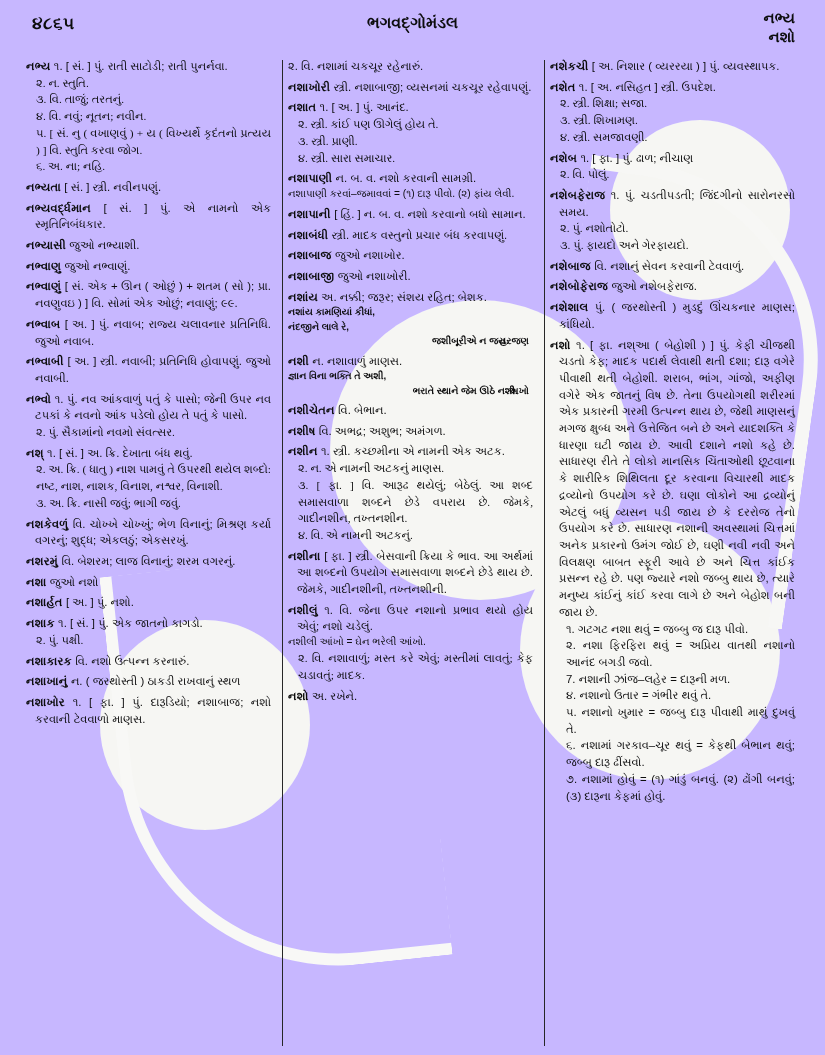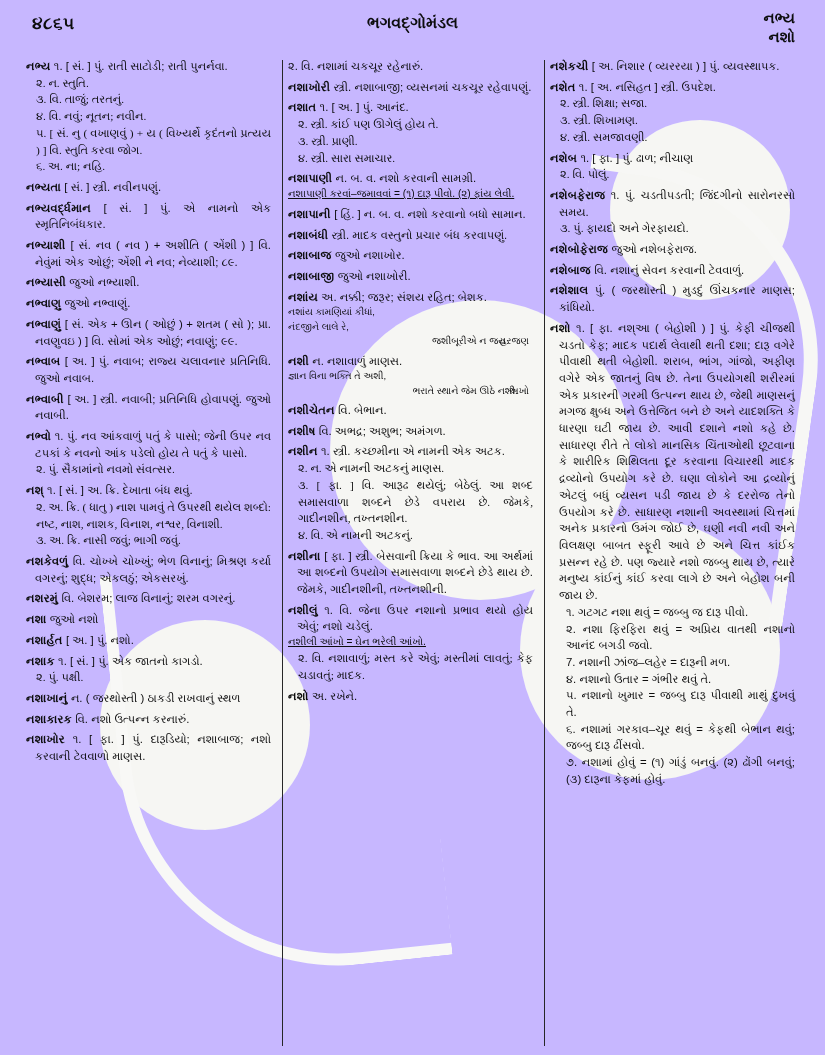--- a/index.html
+++ b/index.html
@@ -83,31 +83,31 @@
     padding-left:10px;
     font-family:Liberation Serif, serif;
   }
   .hw{font-weight:bold;letter-spacing:.2px;}
   .quote{
     font-size:9.6px;
     line-height:1.5;
     padding-left:20px;
     text-indent:0;
     margin:0;
+    font-weight:bold;
   }
   .quote.wide{
     display:flex;justify-content:flex-end;padding-right:4px;
   }
   .attrib{font-size:9.6px;}
   .ex{
     font-size:10.2px;
     padding-left:22px;
     text-indent:0;
     margin:0;
-    text-decoration:underline;
   }
   .numlist p{
     text-indent:0;padding-left:16px;margin:0;
     text-align:justify;
   }
 
   
   .col{ -webkit-font-smoothing:none; }
 </style>
 </head>
@@ -141,23 +141,20 @@
           <p class="sense">૫. [ સં. નુ ( વખાણવું ) + ય ( વિખ્યર્થે કૃદંતનો પ્રત્યય ) ] વિ. સ્તુતિ કરવા જોગ.</p>
           <p class="sense">૬. અ. ના; નહિ.</p>
         </div>
         <div class="entry">
           <p><span class="hw">નભ્યતા </span>[ સં. ] સ્ત્રી. નવીનપણું.</p>
         </div>
         <div class="entry">
           <p><span class="hw">નભ્યવર્દ્ધમાન </span>[ સં. ] પું. એ નામનો એક સ્મૃતિનિબંધકાર.</p>
         </div>
         <div class="entry">
-          <p><span class="hw">નભ્યાશી </span>[ સં. નવ ( નવ ) + અશીતિ ( એંશી ) ] વિ. નેવુંમાં એક ઓછું; એંશી ને નવ; નેવ્યાશી; ૮૯.</p>
-        </div>
-        <div class="entry">
           <p><span class="hw">નભ્યાસી </span>જુઓ નભ્યાશી.</p>
         </div>
         <div class="entry">
           <p><span class="hw">નભ્વાણુ </span>જુઓ નભ્વાણું.</p>
         </div>
         <div class="entry">
           <p><span class="hw">નભ્વાણું </span>[ સં. એક + ઊન ( ઓછું ) + શતમ ( સો ); પ્રા. નવણુવઇ ) ] વિ. સોમાં એક ઓછું; નવાણું; ૯૯.</p>
         </div>
         <div class="entry">
           <p><span class="hw">નભ્વાબ </span>[ અ. ] પું. નવાબ; રાજ્ય ચલાવનાર પ્રતિનિધિ. જુઓ નવાબ.</p>
@@ -184,24 +181,24 @@
           <p><span class="hw">નશા </span>જુઓ નશો</p>
         </div>
         <div class="entry">
           <p><span class="hw">નશાર્હત </span>[ અ. ] પું. નશો.</p>
         </div>
         <div class="entry">
           <p><span class="hw">નશાક </span>૧. [ સં. ] પું. એક જાતનો કાગડો.</p>
           <p class="sense">૨. પું. પક્ષી.</p>
         </div>
         <div class="entry">
+          <p><span class="hw">નશાકારક </span>વિ. નશો ઉત્પન્ન કરનારું.</p>
+        </div>
+        <div class="entry">
           <p><span class="hw">નશાખાનું </span>ન. ( જરથોસ્તી ) ઠાકડી રાખવાનું સ્થળ</p>
-        </div>
-        <div class="entry">
-          <p><span class="hw">નશાકારક </span>વિ. નશો ઉત્પન્ન કરનારું.</p>
         </div>
         <div class="entry">
           <p><span class="hw">નશાખોર </span>૧. [ ફા. ] પું. દારૂડિયો; નશાબાજ; નશો કરવાની ટેવવાળો માણસ.</p>
         </div>
       </div>
     <div class="rule"></div>
     <div class="col">
         <div class="entry">
           <p>૨. વિ. નશામાં ચકચૂર રહેનારું.</p>
         </div>
@@ -281,27 +278,28 @@
           <p class="sense">૨. સ્ત્રી. શિક્ષા; સજા.</p>
           <p class="sense">૩. સ્ત્રી. શિખામણ.</p>
           <p class="sense">૪. સ્ત્રી. સમજાવણી.</p>
         </div>
         <div class="entry">
           <p><span class="hw">નશેબ </span>૧. [ ફા. ] પું. ઢાળ; નીચાણ</p>
           <p class="sense">૨. વિ. પોલું.</p>
         </div>
         <div class="entry">
           <p><span class="hw">નશેબફેરાજ </span>૧. પું. ચડતીપડતી; જિંદગીનો સારોનરસો સમય.</p>
+          <p class="sense">૨. પું. નશોતોટો.</p>
           <p class="sense">૩. પું. ફાયદો અને ગેરફાયદો.</p>
         </div>
         <div class="entry">
+          <p><span class="hw">નશેબાજ </span>વિ. નશાનું સેવન કરવાની ટેવવાળું.</p>
+        </div>
+        <div class="entry">
           <p><span class="hw">નશેબોફેરાજ </span>જુઓ નશેબફેરાજ.</p>
-        </div>
-        <div class="entry">
-          <p><span class="hw">નશેબાજ </span>વિ. નશાનું સેવન કરવાની ટેવવાળું.</p>
         </div>
         <div class="entry">
           <p><span class="hw">નશેશાલ </span>પું. ( જરથોસ્તી ) મુડદું ઊંચકનાર માણસ; કાંધિયો.</p>
         </div>
         <div class="entry">
           <p><span class="hw">નશો </span>૧. [ ફા. નશ્આ ( બેહોશી ) ] પું. કેફી ચીજથી ચડતો કેફ; માદક પદાર્થ લેવાથી થતી દશા; દારૂ વગેરે પીવાથી થતી બેહોશી. શરાબ, ભાંગ, ગાંજો, અફીણ વગેરે એક જાતનું વિષ છે. તેના ઉપયોગથી શરીરમાં એક પ્રકારની ગરમી ઉત્પન્ન થાય છે, જેથી માણસનું મગજ ક્ષુબ્ધ અને ઉત્તેજિત બને છે અને યાદશક્તિ કે ધારણા ઘટી જાય છે. આવી દશાને નશો કહે છે. સાધારણ રીતે તે લોકો માનસિક ચિંતાઓથી છૂટવાના કે શારીરિક શિથિલતા દૂર કરવાના વિચારથી માદક દ્રવ્યોનો ઉપયોગ કરે છે. ઘણા લોકોને આ દ્રવ્યોનું એટલું બધું વ્યસન પડી જાય છે કે દરરોજ તેનો ઉપયોગ કરે છે. સાધારણ નશાની અવસ્થામાં ચિત્તમાં અનેક પ્રકારનો ઉમંગ જોઈ છે, ઘણી નવી નવી અને વિલક્ષણ બાબત સ્ફૂરી આવે છે અને ચિત્ત કાંઈક પ્રસન્ન રહે છે. પણ જ્યારે નશો જબ્બુ થાય છે, ત્યારે મનુષ્ય કાંઈનું કાંઈ કરવા લાગે છે અને બેહોશ બની જાય છે.</p>
           <div class="numlist">
             <p>૧. ગટગટ નશા થવું = જબ્બુ જ દારૂ પીવો.</p>
             <p>૨. નશા ફિરફિરા થવું = અપ્રિય વાતથી નશાનો આનંદ બગડી જવો.</p>
             <p>7. નશાની ઝાંજ–લહેર = દારૂની મળ.</p>

